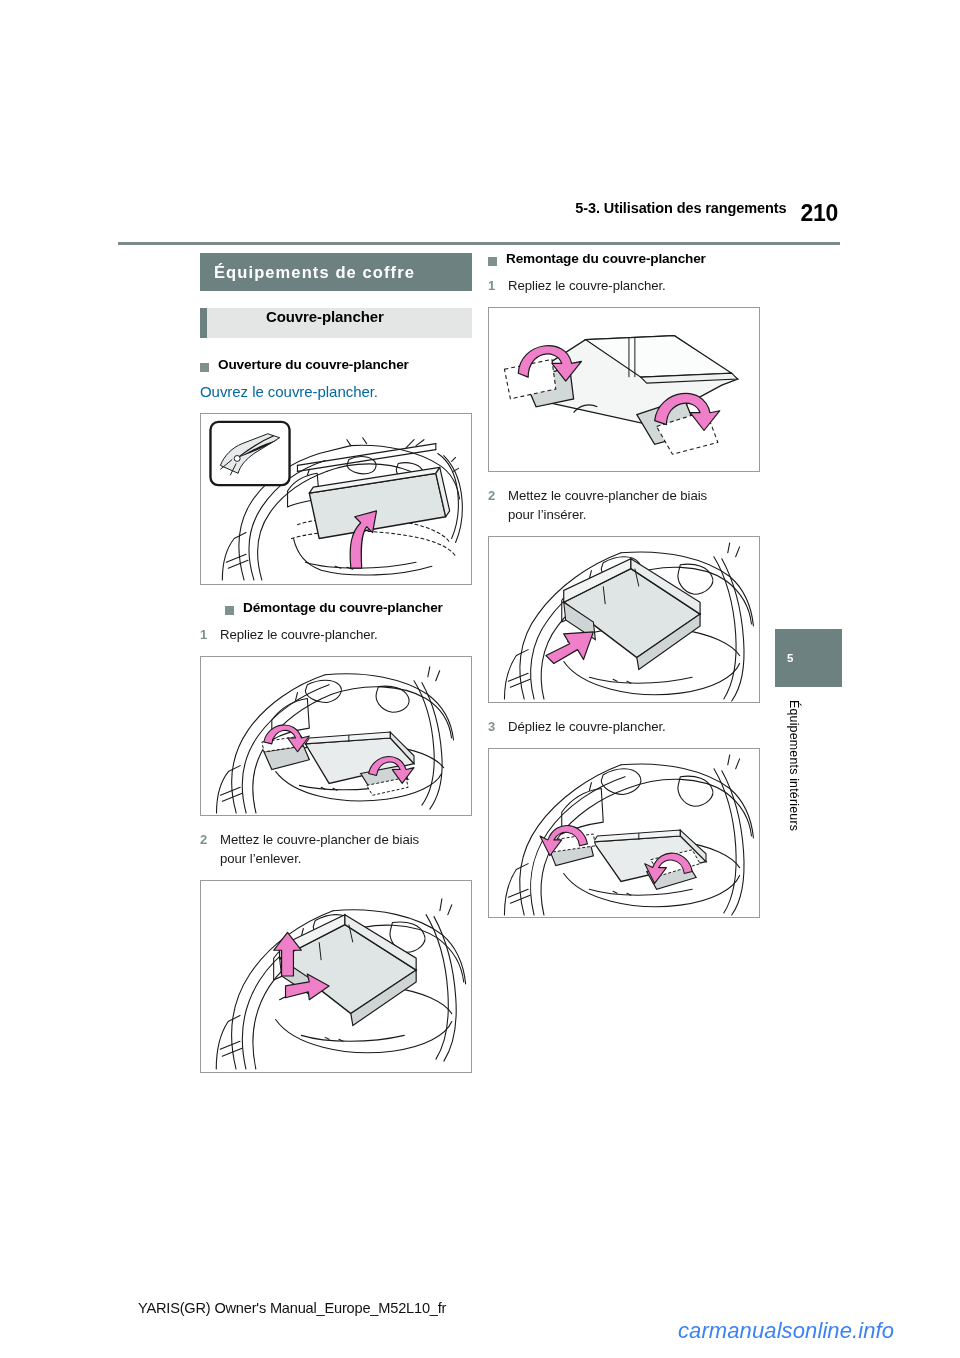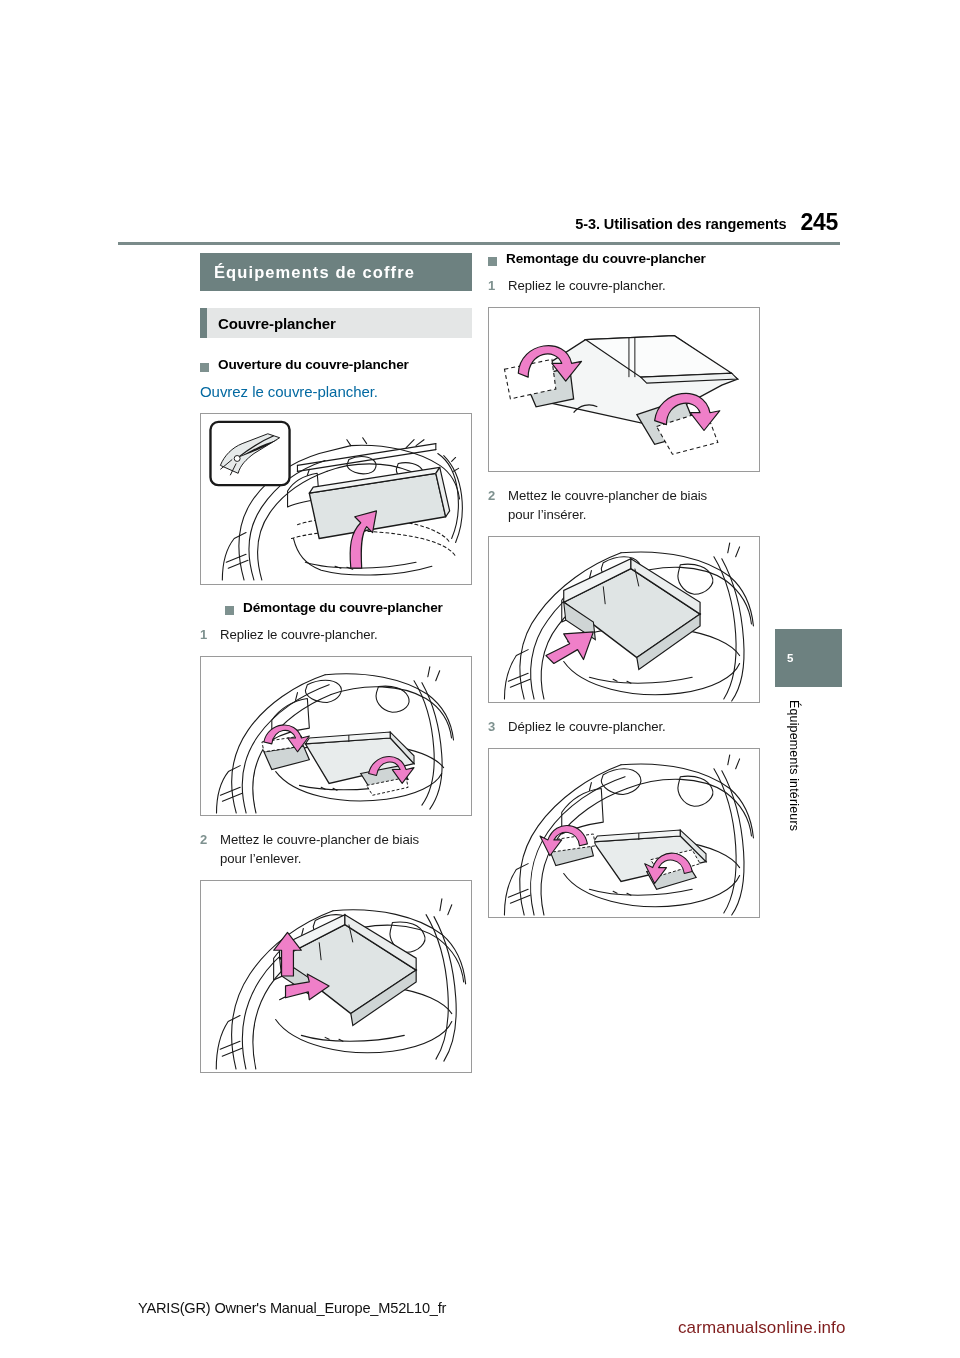--- a/index.html
+++ b/index.html
@@ -12,21 +12,21 @@
     position: relative;
     overflow: hidden;
   }
 
   
   #page-header {
     position: absolute;
     left: 118px; top: 200px; width: 722px; height: 46px;
   }
   #header-row {
-    display: flex; align-items: flex-end; justify-content: flex-end;
+    display: flex; align-items: flex-start; justify-content: flex-end;
     gap: 14px;
     padding-right: 2px;
     height: 32px;
   }
   #header-title {
     font-size: 14.5px; font-weight: bold; letter-spacing: -0.1px;
     color: #000;
   }
   #page-number {
     font-size: 23px; font-weight: bold; letter-spacing: -0.3px;
@@ -52,22 +52,23 @@
     padding: 10px 0 10px 14px;
     height: 38px;
     line-height: 18px;
     margin-bottom: 17px;
   }
 
   
   .section-bar {
     background: #e4e6e6;
     height: 30px;
-    display: flex; align-items: center;
+    display: flex; 
     margin-bottom: 18px;
+    gap: 48px;
   }
   .section-bar .tick {
     width: 7px; height: 30px; background: #6d8180; flex: 0 0 auto;
   }
   .section-bar .section-label {
     font-size: 15px; font-weight: bold; color: #000;
     padding-left: 11px; letter-spacing: -0.1px;
   }
 
   
@@ -138,30 +139,30 @@
     white-space: nowrap;
   }
 
   
   #footer-doc {
     position: absolute; left: 138px; top: 1300px;
     font-size: 14.6px; color: #111; letter-spacing: -0.2px;
   }
   #watermark {
     position: absolute; left: 678px; top: 1318px;
-    font-size: 17px; color: #7f1d1d; letter-spacing: 0.1px;
+    font-size: 22px; color: #3b82f6; letter-spacing: 0.1px; font-style: italic;
   }
 </style>
 </head>
 <body>
 
 <div id="page-header">
   <div id="header-row">
     <span id="header-title">5-3. Utilisation des rangements</span>
-    <span id="page-number">245</span>
+    <span id="page-number">210</span>
   </div>
   <div id="header-rule"></div>
 </div>
 
 <div id="col-left">
 
   <div class="chapter-banner">Équipements de coffre</div>
 
   <div class="section-bar">
     <span class="tick"></span>

